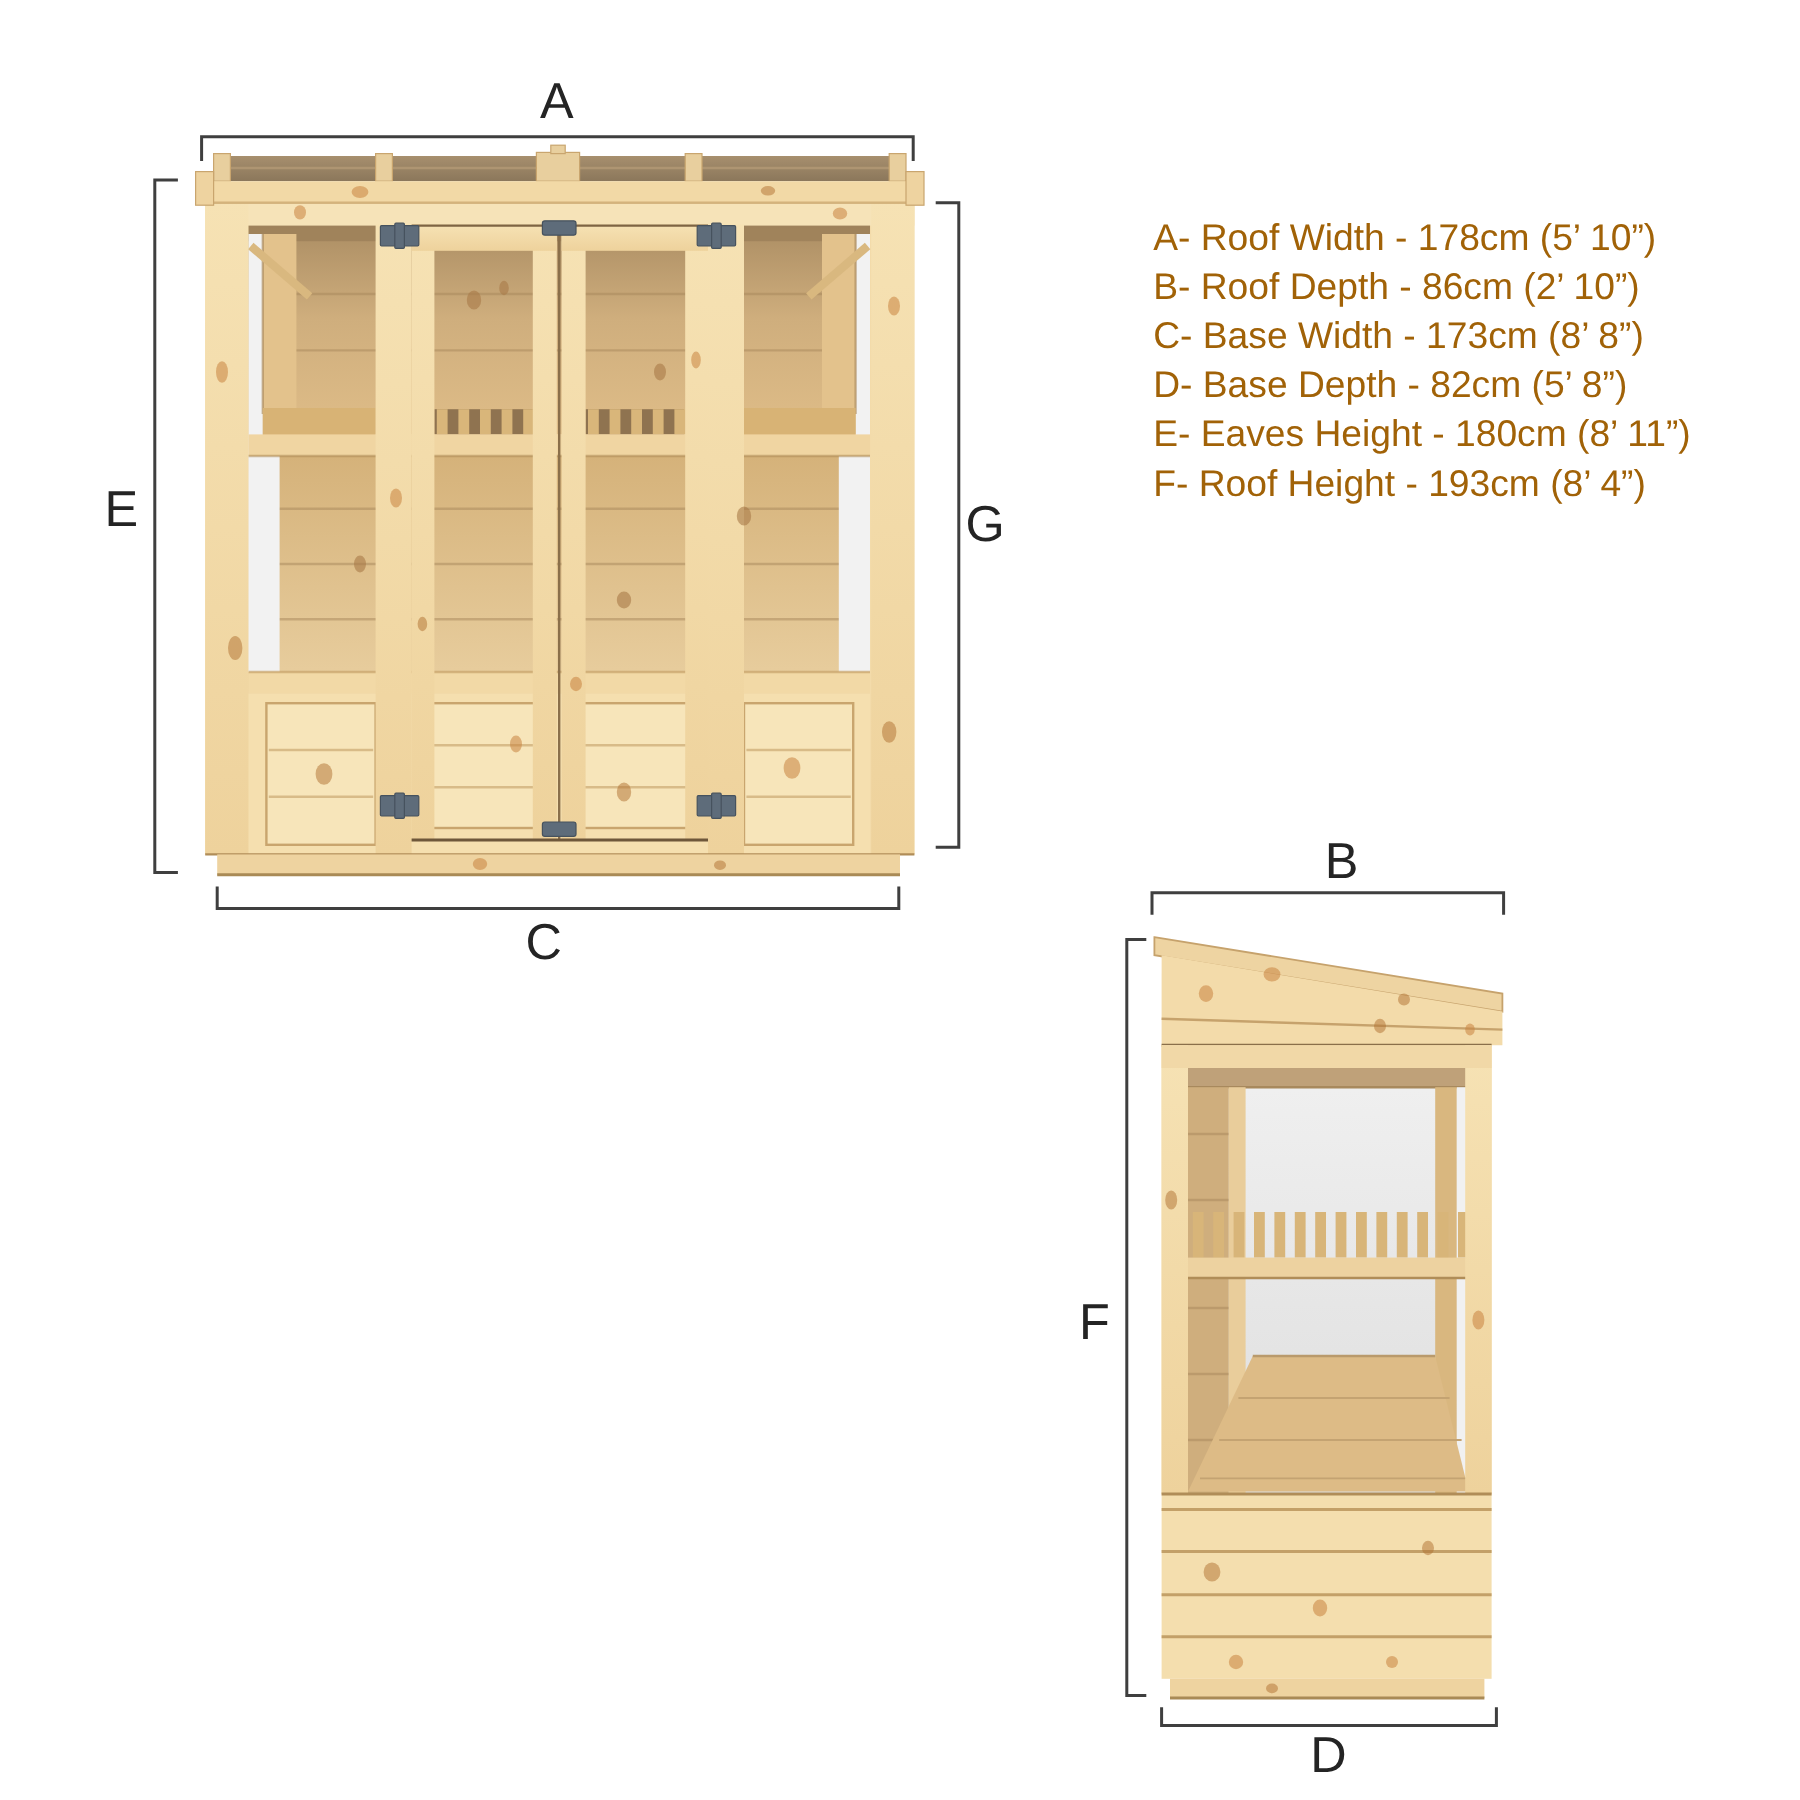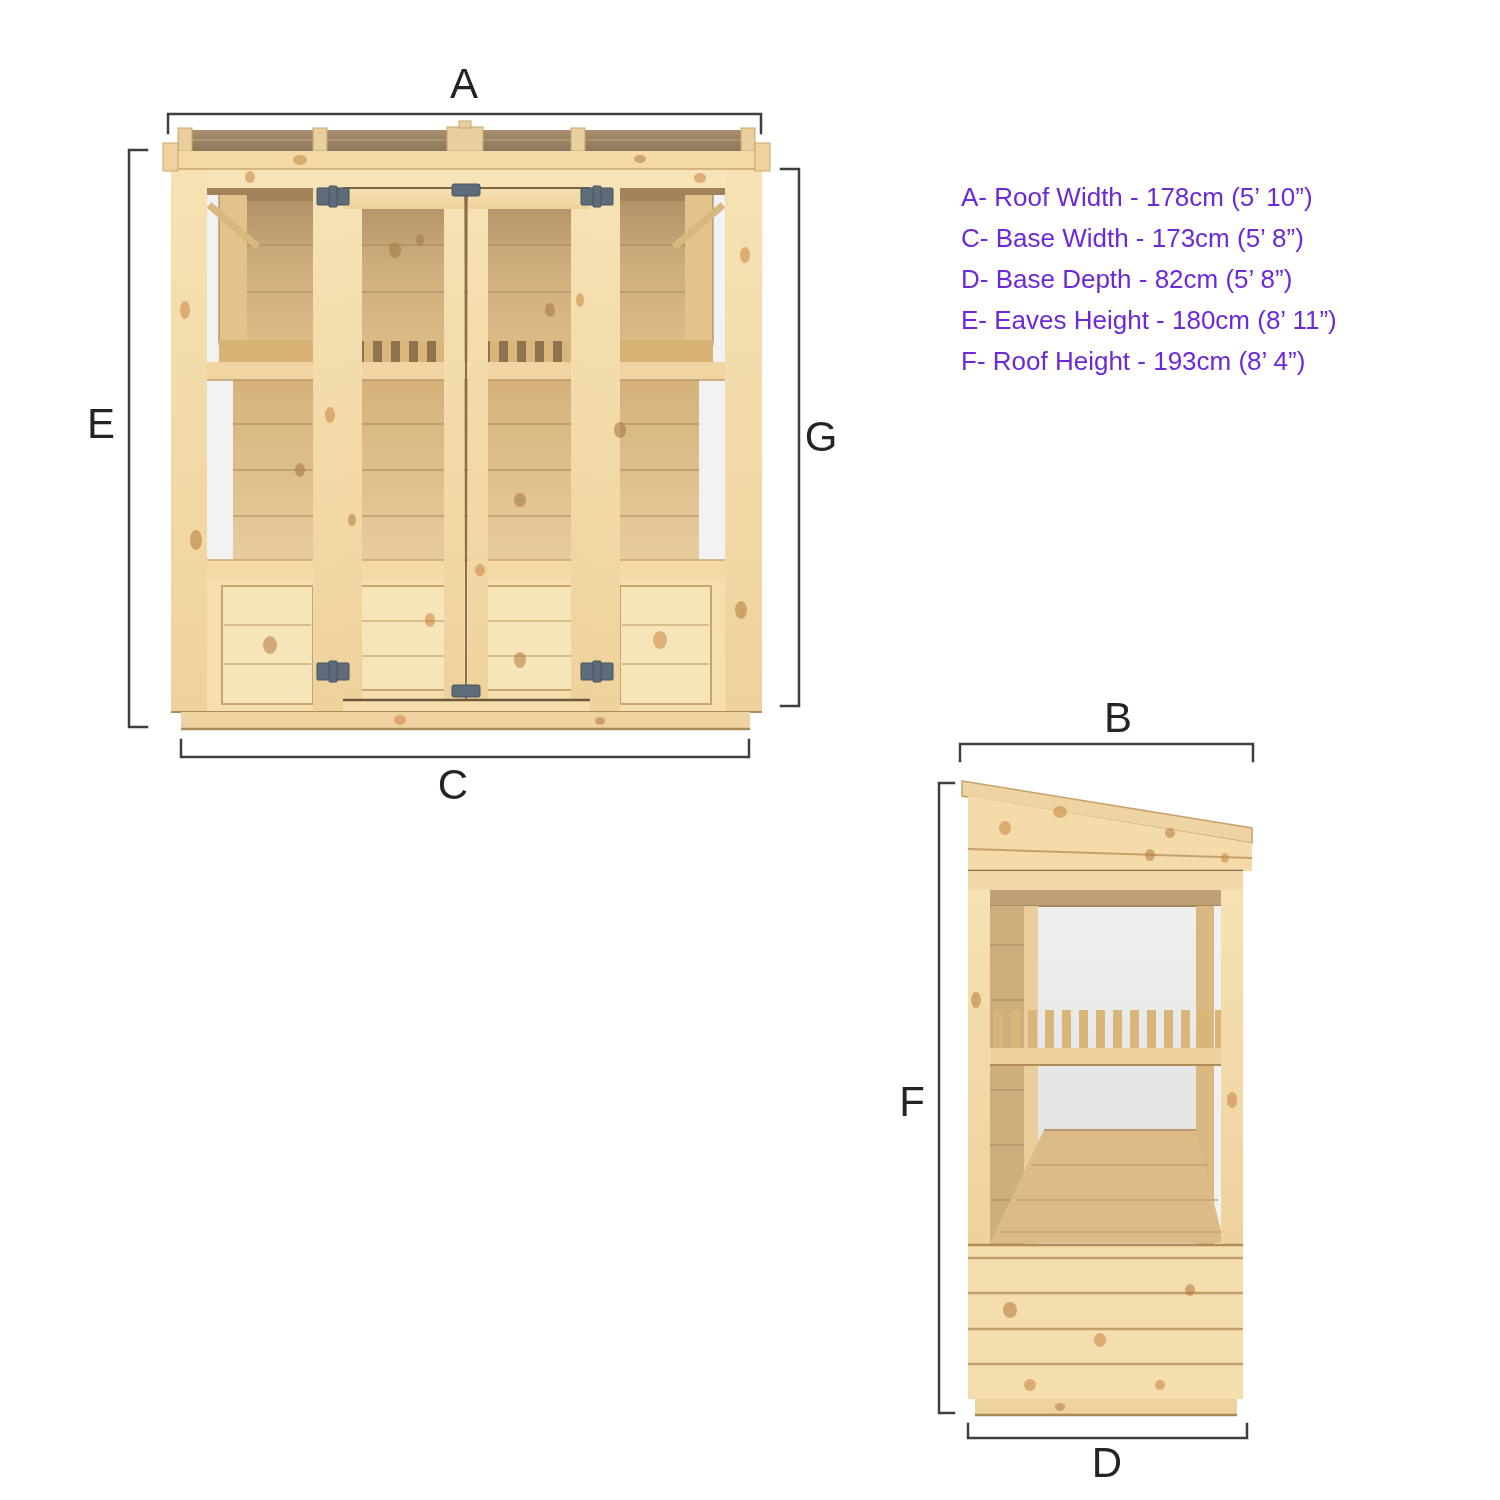--- a/index.html
+++ b/index.html
@@ -18,22 +18,22 @@
   .wood-l{fill:var(--wood-light);}
   .edge{stroke:var(--wood-edge);stroke-width:2;fill:none;opacity:.75;}
   .dkline{stroke:var(--wood-line);stroke-width:2;fill:none;}
   .plank{stroke:#a8885c;stroke-width:2;opacity:.5;}
   .groove{stroke:var(--wood-edge);stroke-width:2;opacity:.65;}
   .glass{fill:var(--glass-white);}
   .hw{fill:var(--hardware);stroke:#46525e;stroke-width:1;}
   .knot{fill:var(--knot);opacity:.55;}
   .knot2{fill:#b06f30;opacity:.5;}
   .knotb{fill:#a87a48;opacity:.6;}
-  .legend{position:absolute;left:961px;top:177px;color:#6d28d9;
-          font-size:26px;line-height:41px;font-weight:400;white-space:nowrap;}
+  .legend{position:absolute;left:961px;top:177px;color:#a16207;
+          font-size:31px;line-height:41px;font-weight:400;white-space:nowrap;}
 </style>
 </head>
 <body>
 
 <div class="canvas">
 
 <svg width="1500" height="1500" viewBox="0 0 1500 1500">
   <defs>
     <linearGradient id="bwTop" x1="0" y1="0" x2="0" y2="1">
       <stop offset="0" stop-color="#ab8d63"></stop>
@@ -332,19 +332,20 @@
     <path class="dim" d="M954,783 L939,783 L939,1413 L954,1413"></path>
     <path class="dim" d="M968,1424 L968,1438 L1247,1438 L1247,1424"></path>
     <text class="lbl" x="1118" y="732">B</text>
     <text class="lbl" x="912" y="1116">F</text>
     <text class="lbl" x="1107" y="1477">D</text>
   </g>
 </svg>
 
 <div class="legend">
   <div>A- Roof Width - 178cm (5’ 10”)</div>
-  <div>C- Base Width - 173cm (5’ 8”)</div>
+  <div>B- Roof Depth - 86cm (2’ 10”)</div>
+  <div>C- Base Width - 173cm (8’ 8”)</div>
   <div>D- Base Depth - 82cm (5’ 8”)</div>
   <div>E- Eaves Height - 180cm (8’ 11”)</div>
   <div>F- Roof Height - 193cm (8’ 4”)</div>
 </div>
 
 </div>
 
 </body></html>

